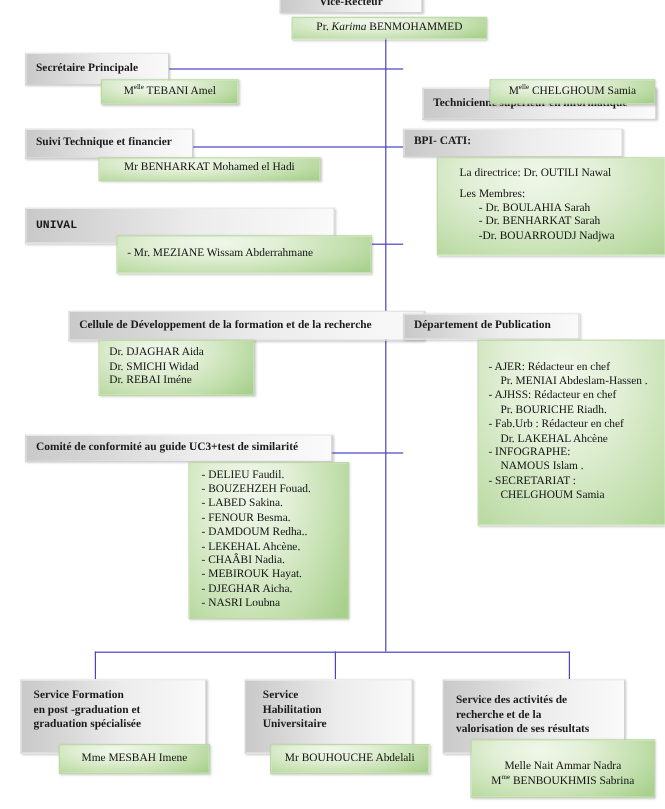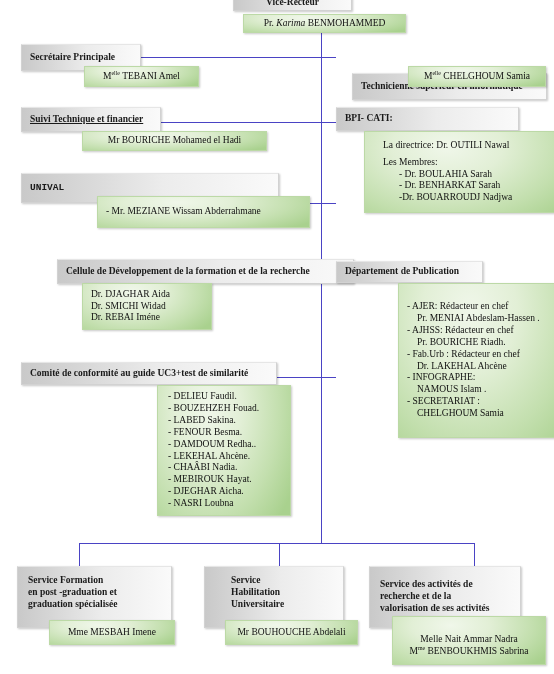--- a/index.html
+++ b/index.html
@@ -125,25 +125,25 @@
 
   <div class="box grey" style="left:352px; top:44px; width:195px; height:27px;margin-top:29px;">
     <p>Technicienne supérieur en informatique</p>
   </div>
   <div class="box green" style="left:408px; top:66px; width:138px; height:21px;">
     <p class="ctr">
       <span>M</span><sup>elle</sup><span> CHELGHOUM Samia</span>
     </p>
   </div>
 
-  <div class="box grey" style="left:21px; top:107px; width:140px; height:25px;text-decoration:underline;">
+  <div class="box grey" style="left:21px; top:107px; width:140px; height:25px;">
     <p>Suivi Technique et financier</p>
   </div>
   <div class="box green" style="left:82px; top:131px; width:185px; height:20px;">
-    <p class="ctr">Mr BOURICHE Mohamed el Hadi</p>
+    <p class="ctr">Mr BENHARKAT Mohamed el Hadi</p>
   </div>
 
   <div class="box grey" style="left:336px; top:107px; width:183px; height:24px;">
     <p>BPI- CATI:</p>
   </div>
   <div class="box green" style="left:364px; top:131px; width:218px; height:82px; padding:6px 18px;">
     <p>
       <span class="b">La directrice:</span><span> Dr. OUTILI Nawal</span>
     </p>
     <div class="gap"></div>
@@ -203,33 +203,33 @@
 
   <div class="box grey" style="left:17px; top:566px; width:155px; height:62px; padding:8px 10px; justify-content:flex-start;">
     <p class="wrap">Service Formation</p>
     <p class="wrap">en post -graduation et</p>
     <p class="wrap">graduation spécialisée</p>
   </div>
   <div class="box green" style="left:49px; top:620px; width:126px; height:25px;">
     <p class="ctr">Mme MESBAH Imene</p>
   </div>
 
-  <div class="box grey" style="left:204px; top:566px; width:140px; height:62px; padding:8px 26px; justify-content:flex-start;">
+  <div class="box grey" style="left:204px; top:566px; width:140px; height:62px; padding:8px 14px; justify-content:flex-start;">
     <p class="wrap">Service</p>
     <p class="wrap">Habilitation</p>
     <p class="wrap">Universitaire</p>
   </div>
   <div class="box green" style="left:225px; top:620px; width:133px; height:25px;">
     <p class="ctr">Mr BOUHOUCHE Abdelali</p>
   </div>
 
   <div class="box grey" style="left:369px; top:566px; width:152px; height:62px; padding:8px 10px; justify-content:center;">
     <p class="wrap">Service  des activités de</p>
     <p class="wrap">recherche et de la</p>
-    <p class="wrap">valorisation  de ses activités</p>
+    <p class="wrap">valorisation  de ses résultats</p>
   </div>
   <div class="box green" style="left:392px; top:616px; width:154px; height:49px; padding:17px 8px; justify-content:space-around;">
     <p class="ctr">Melle Nait Ammar Nadra</p>
     <p class="ctr">
       <span>M</span><sup>me</sup><span> BENBOUKHMIS Sabrina</span>
     </p>
   </div>
 
 </div>
 

